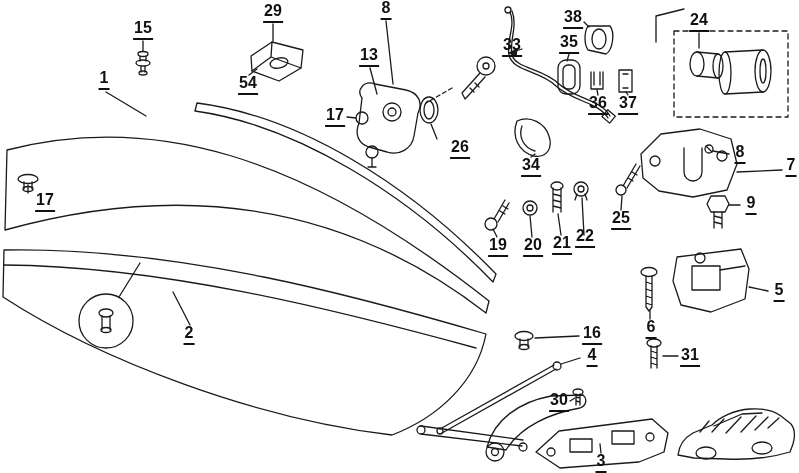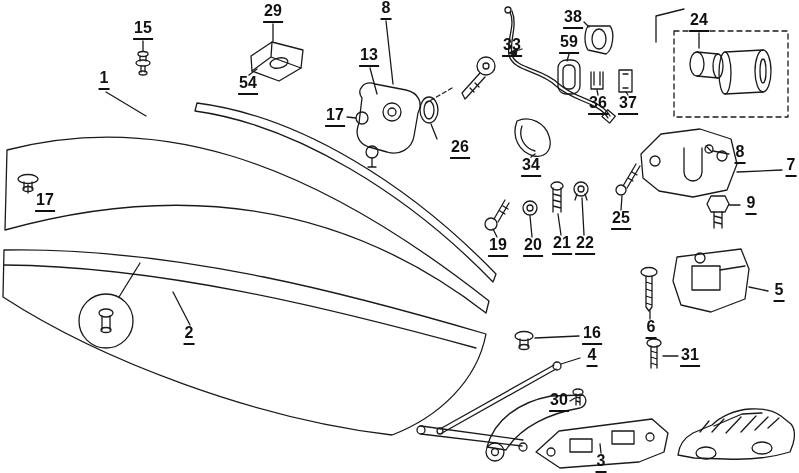--- a/index.html
+++ b/index.html
@@ -247,28 +247,28 @@
   <div class="lbl" style="left:751px;top:205px">9</div>
   <div class="lbl" style="left:386px;top:10px">8</div>
   <div class="lbl" style="left:369px;top:57px">13</div>
   <div class="lbl" style="left:335px;top:117px">17</div>
   <div class="lbl" style="left:143px;top:30px">15</div>
   <div class="lbl" style="left:592px;top:335px">16</div>
   <div class="lbl" style="left:45px;top:202px">17</div>
   <div class="lbl" style="left:498px;top:247px">19</div>
   <div class="lbl" style="left:533px;top:247px">20</div>
   <div class="lbl" style="left:562px;top:245px">21</div>
-  <div class="lbl" style="left:585px;top:245px">22</div>
+  <div class="lbl" style="left:585px;top:238px">22</div>
   <div class="lbl" style="left:699px;top:22px">24</div>
   <div class="lbl" style="left:621px;top:220px">25</div>
   <div class="lbl" style="left:460px;top:149px">26</div>
   <div class="lbl" style="left:273px;top:13px">29</div>
   <div class="lbl" style="left:559px;top:402px">30</div>
   <div class="lbl" style="left:690px;top:357px">31</div>
   <div class="lbl" style="left:248px;top:85px">54</div>
   <div class="lbl" style="left:512px;top:47px">33</div>
   <div class="lbl" style="left:531px;top:167px">34</div>
-  <div class="lbl" style="left:569px;top:44px">59</div>
+  <div class="lbl" style="left:569px;top:44px">35</div>
   <div class="lbl" style="left:598px;top:105px">36</div>
   <div class="lbl" style="left:628px;top:105px">37</div>
   <div class="lbl" style="left:573px;top:19px">38</div>
 
 </div>
 
 </body></html>

